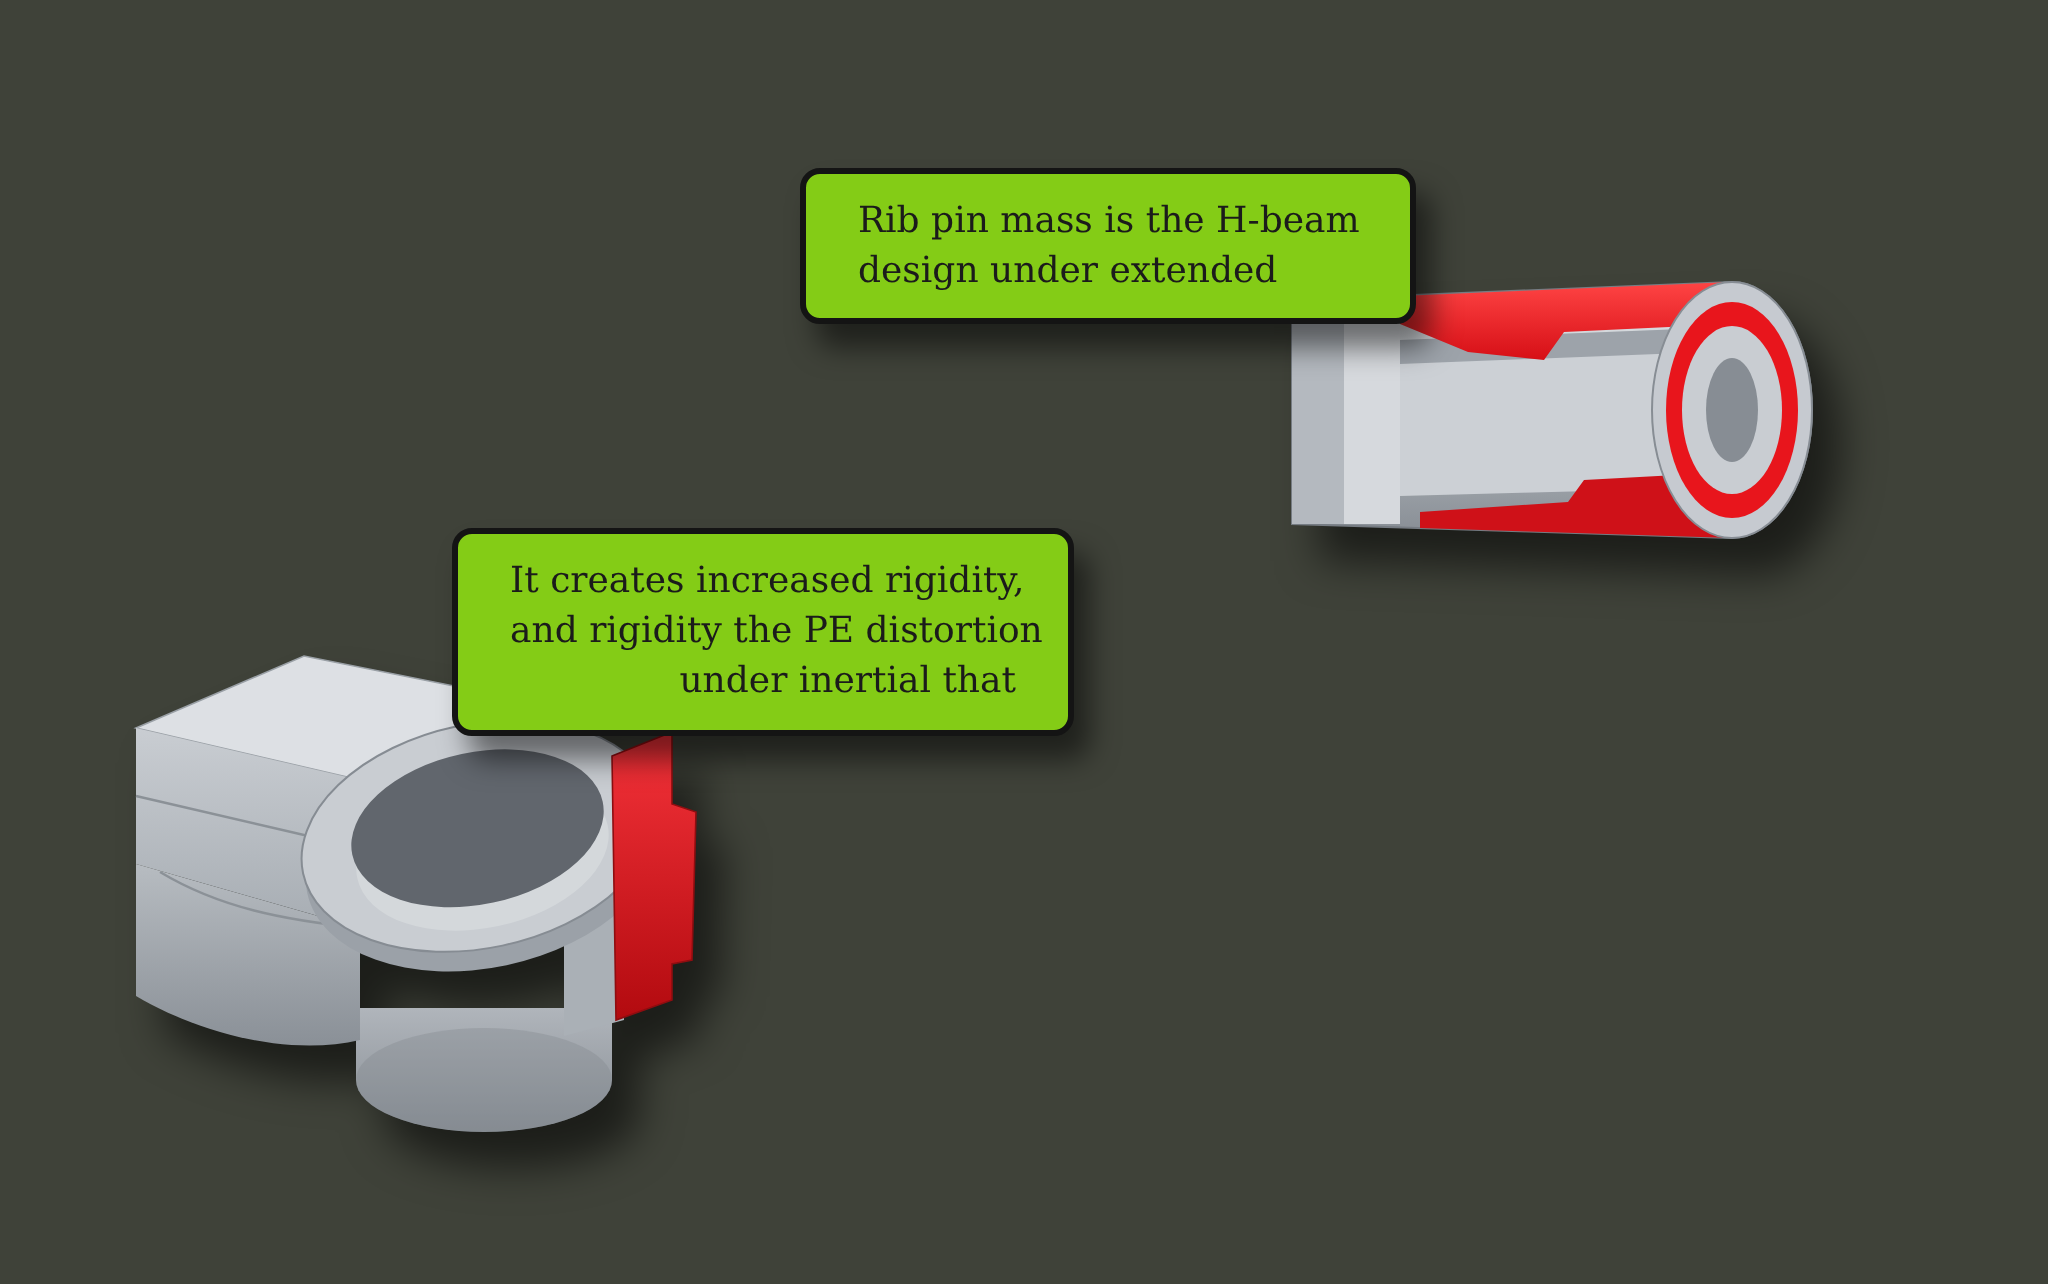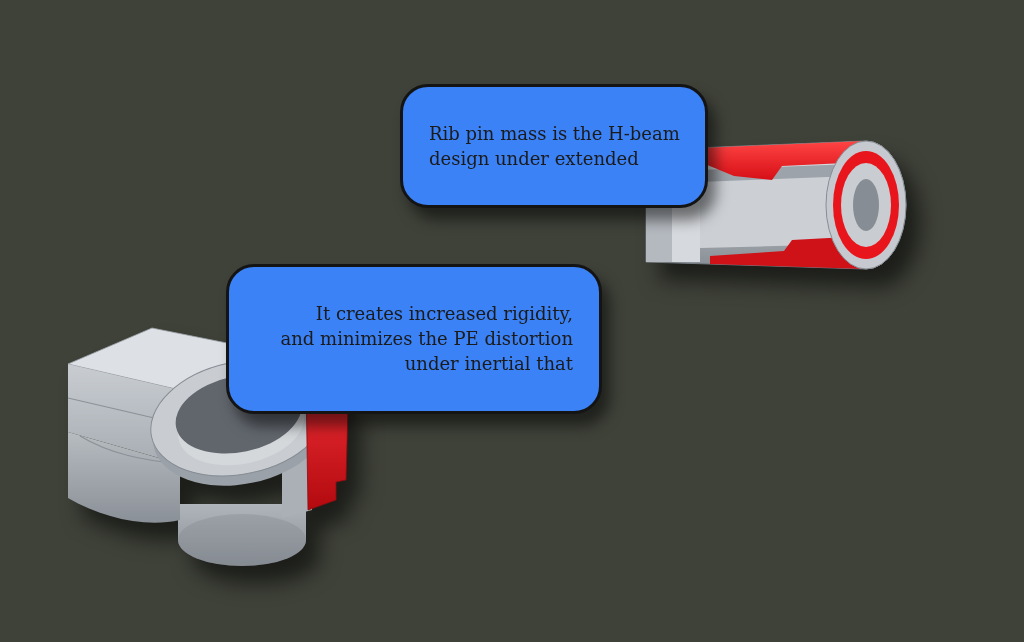--- a/index.html
+++ b/index.html
@@ -16,32 +16,32 @@
     z-index:2;
     filter:drop-shadow(14px 18px 10px rgba(0,0,0,0.55));
   }
   #part-bushing{left:614px;top:110px;width:304px;height:184px;}
   #part-lug{left:50px;top:302px;width:312px;height:272px;}
 
   .callout{
     position:absolute;
     z-index:5;
     box-sizing:border-box;
-    background:#3b82f6;
+    background:#84cc16;
     border:3px solid #141414;
-    border-radius:28px;
-    padding:34px 26px;
+    border-radius:10px;
+    padding:11px 26px;
     color:#1b1b1b;
     font-size:18px;
     line-height:1.4;
     filter:drop-shadow(8px 12px 7px rgba(0,0,0,0.5));
   }
   .callout span{display:block;white-space:nowrap;}
   #callout-hbeam{left:400px;top:84px;width:308px;text-align:left;}
-  #callout-rigidity{left:226px;top:264px;width:376px;text-align:right;}
+  #callout-rigidity{left:226px;top:264px;width:311px;text-align:right;}
 </style>
 </head>
 <body>
 
 <div id="canvas">
 
   <div class="part" id="part-bushing">
     <svg width="304" height="184" viewBox="0 0 304 184">
       <defs>
         <linearGradient id="gA" x1="0" y1="0" x2="0" y2="1">
@@ -120,17 +120,17 @@
     </svg>
   </div>
 
   <div class="callout" id="callout-hbeam">
     <span>Rib pin mass is the H-beam</span>
     <span>design under extended</span>
   </div>
 
   <div class="callout" id="callout-rigidity">
     <span>It creates increased rigidity,</span>
-    <span>and minimizes the PE distortion</span>
+    <span>and rigidity the PE distortion</span>
     <span>under inertial that</span>
   </div>
 
 </div>
 
 </body></html>

